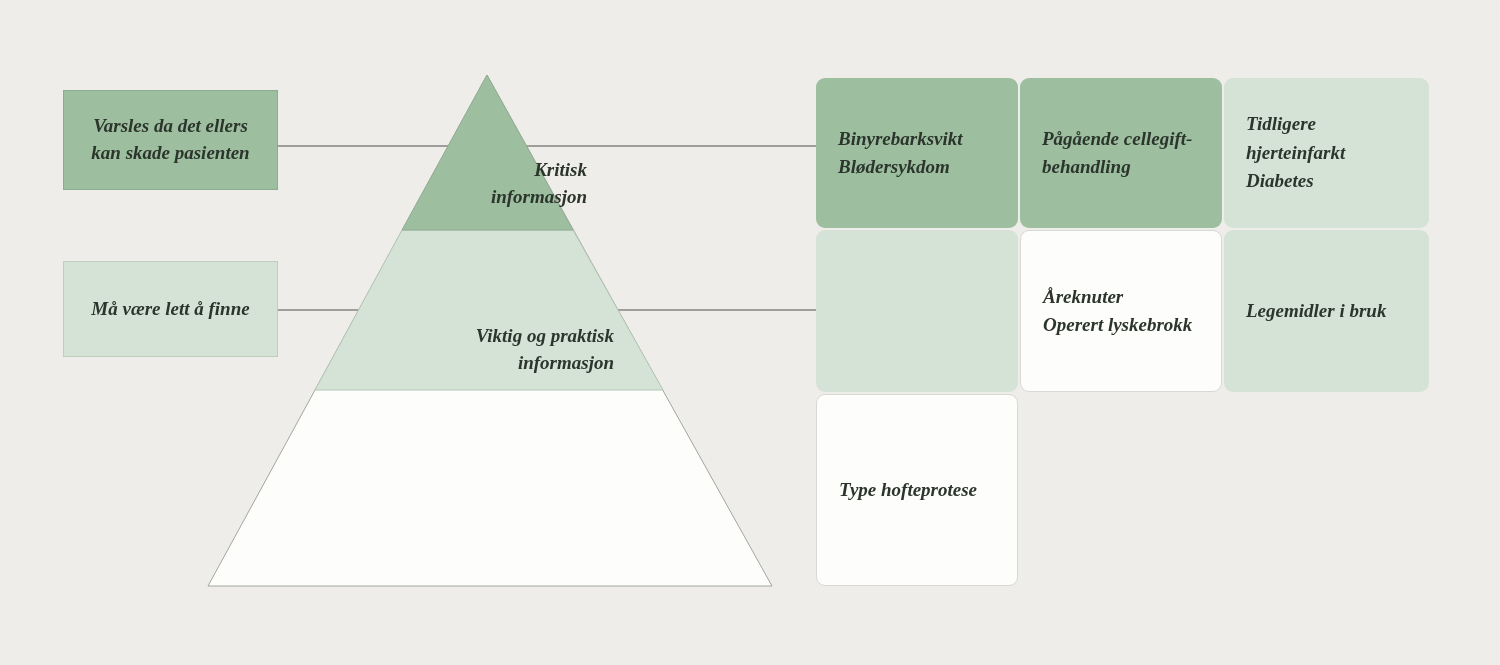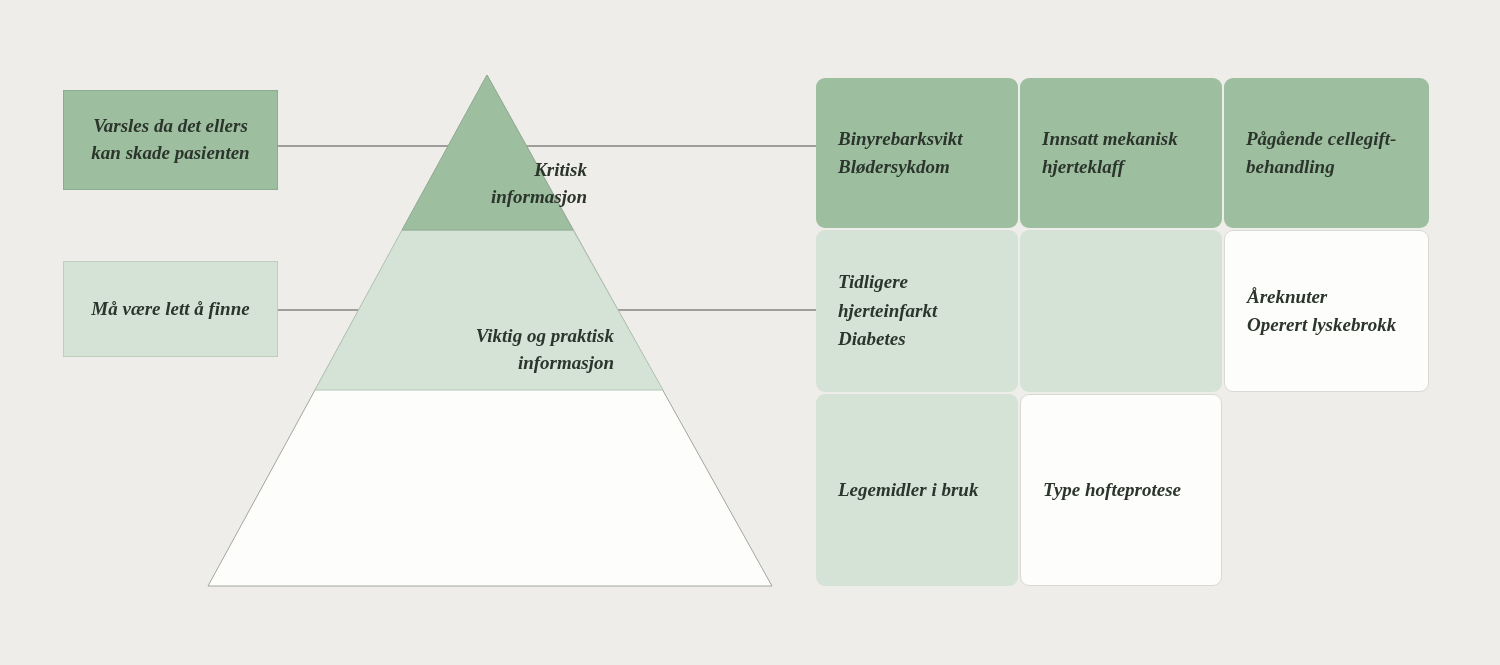--- a/index.html
+++ b/index.html
@@ -119,22 +119,20 @@
   <div class="pyr-label pl-1">Kritisk
 informasjon</div>
 
   <div class="pyr-label pl-2">Viktig og praktisk
 informasjon</div>
 
 
   <div class="example-table">
     <div class="cell row-critical">Binyrebarksvikt
 Blødersykdom</div>
-    <div class="cell row-critical">Innsatt mekanisk
-hjerteklaff</div>
     <div class="cell row-critical">Pågående cellegift-
 behandling</div>
     <div class="cell row-important">Tidligere
 hjerteinfarkt
 Diabetes</div>
     <div class="cell row-important"></div>
     <div class="cell row-other">Åreknuter
 Operert lyskebrokk</div>
     <div class="cell row-important">Legemidler i bruk</div>
     <div class="cell row-other">Type hofteprotese</div>

